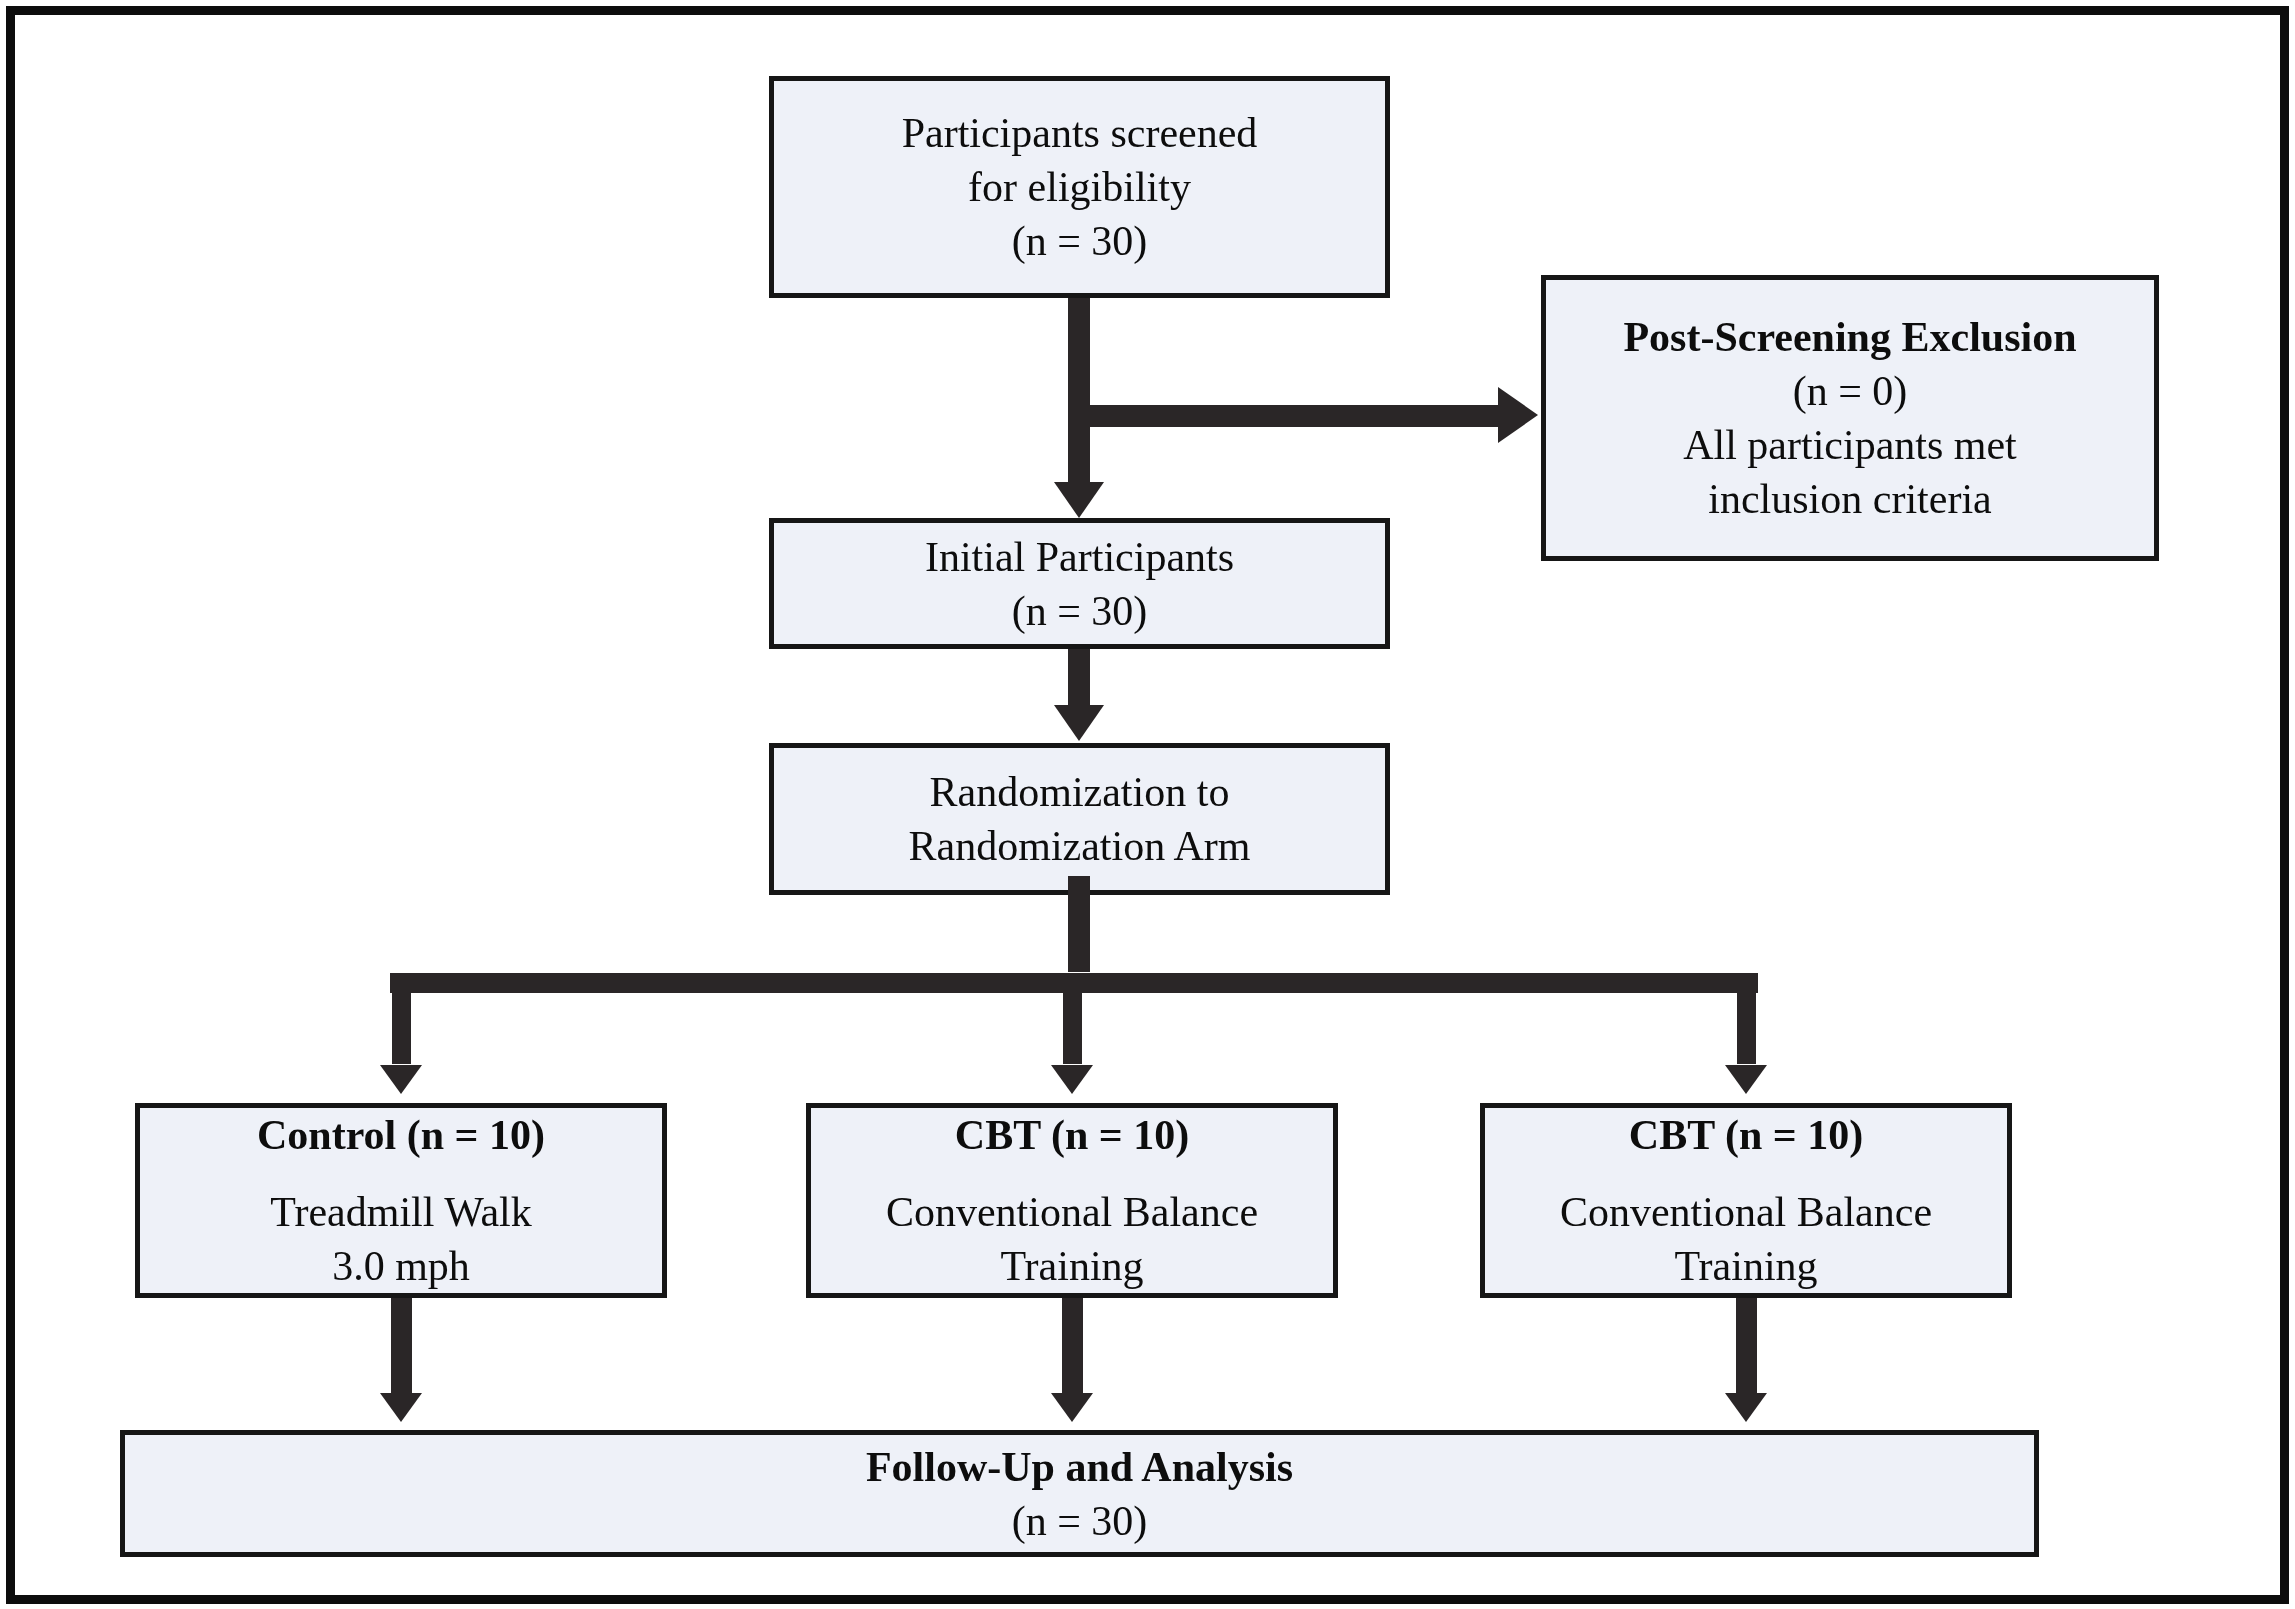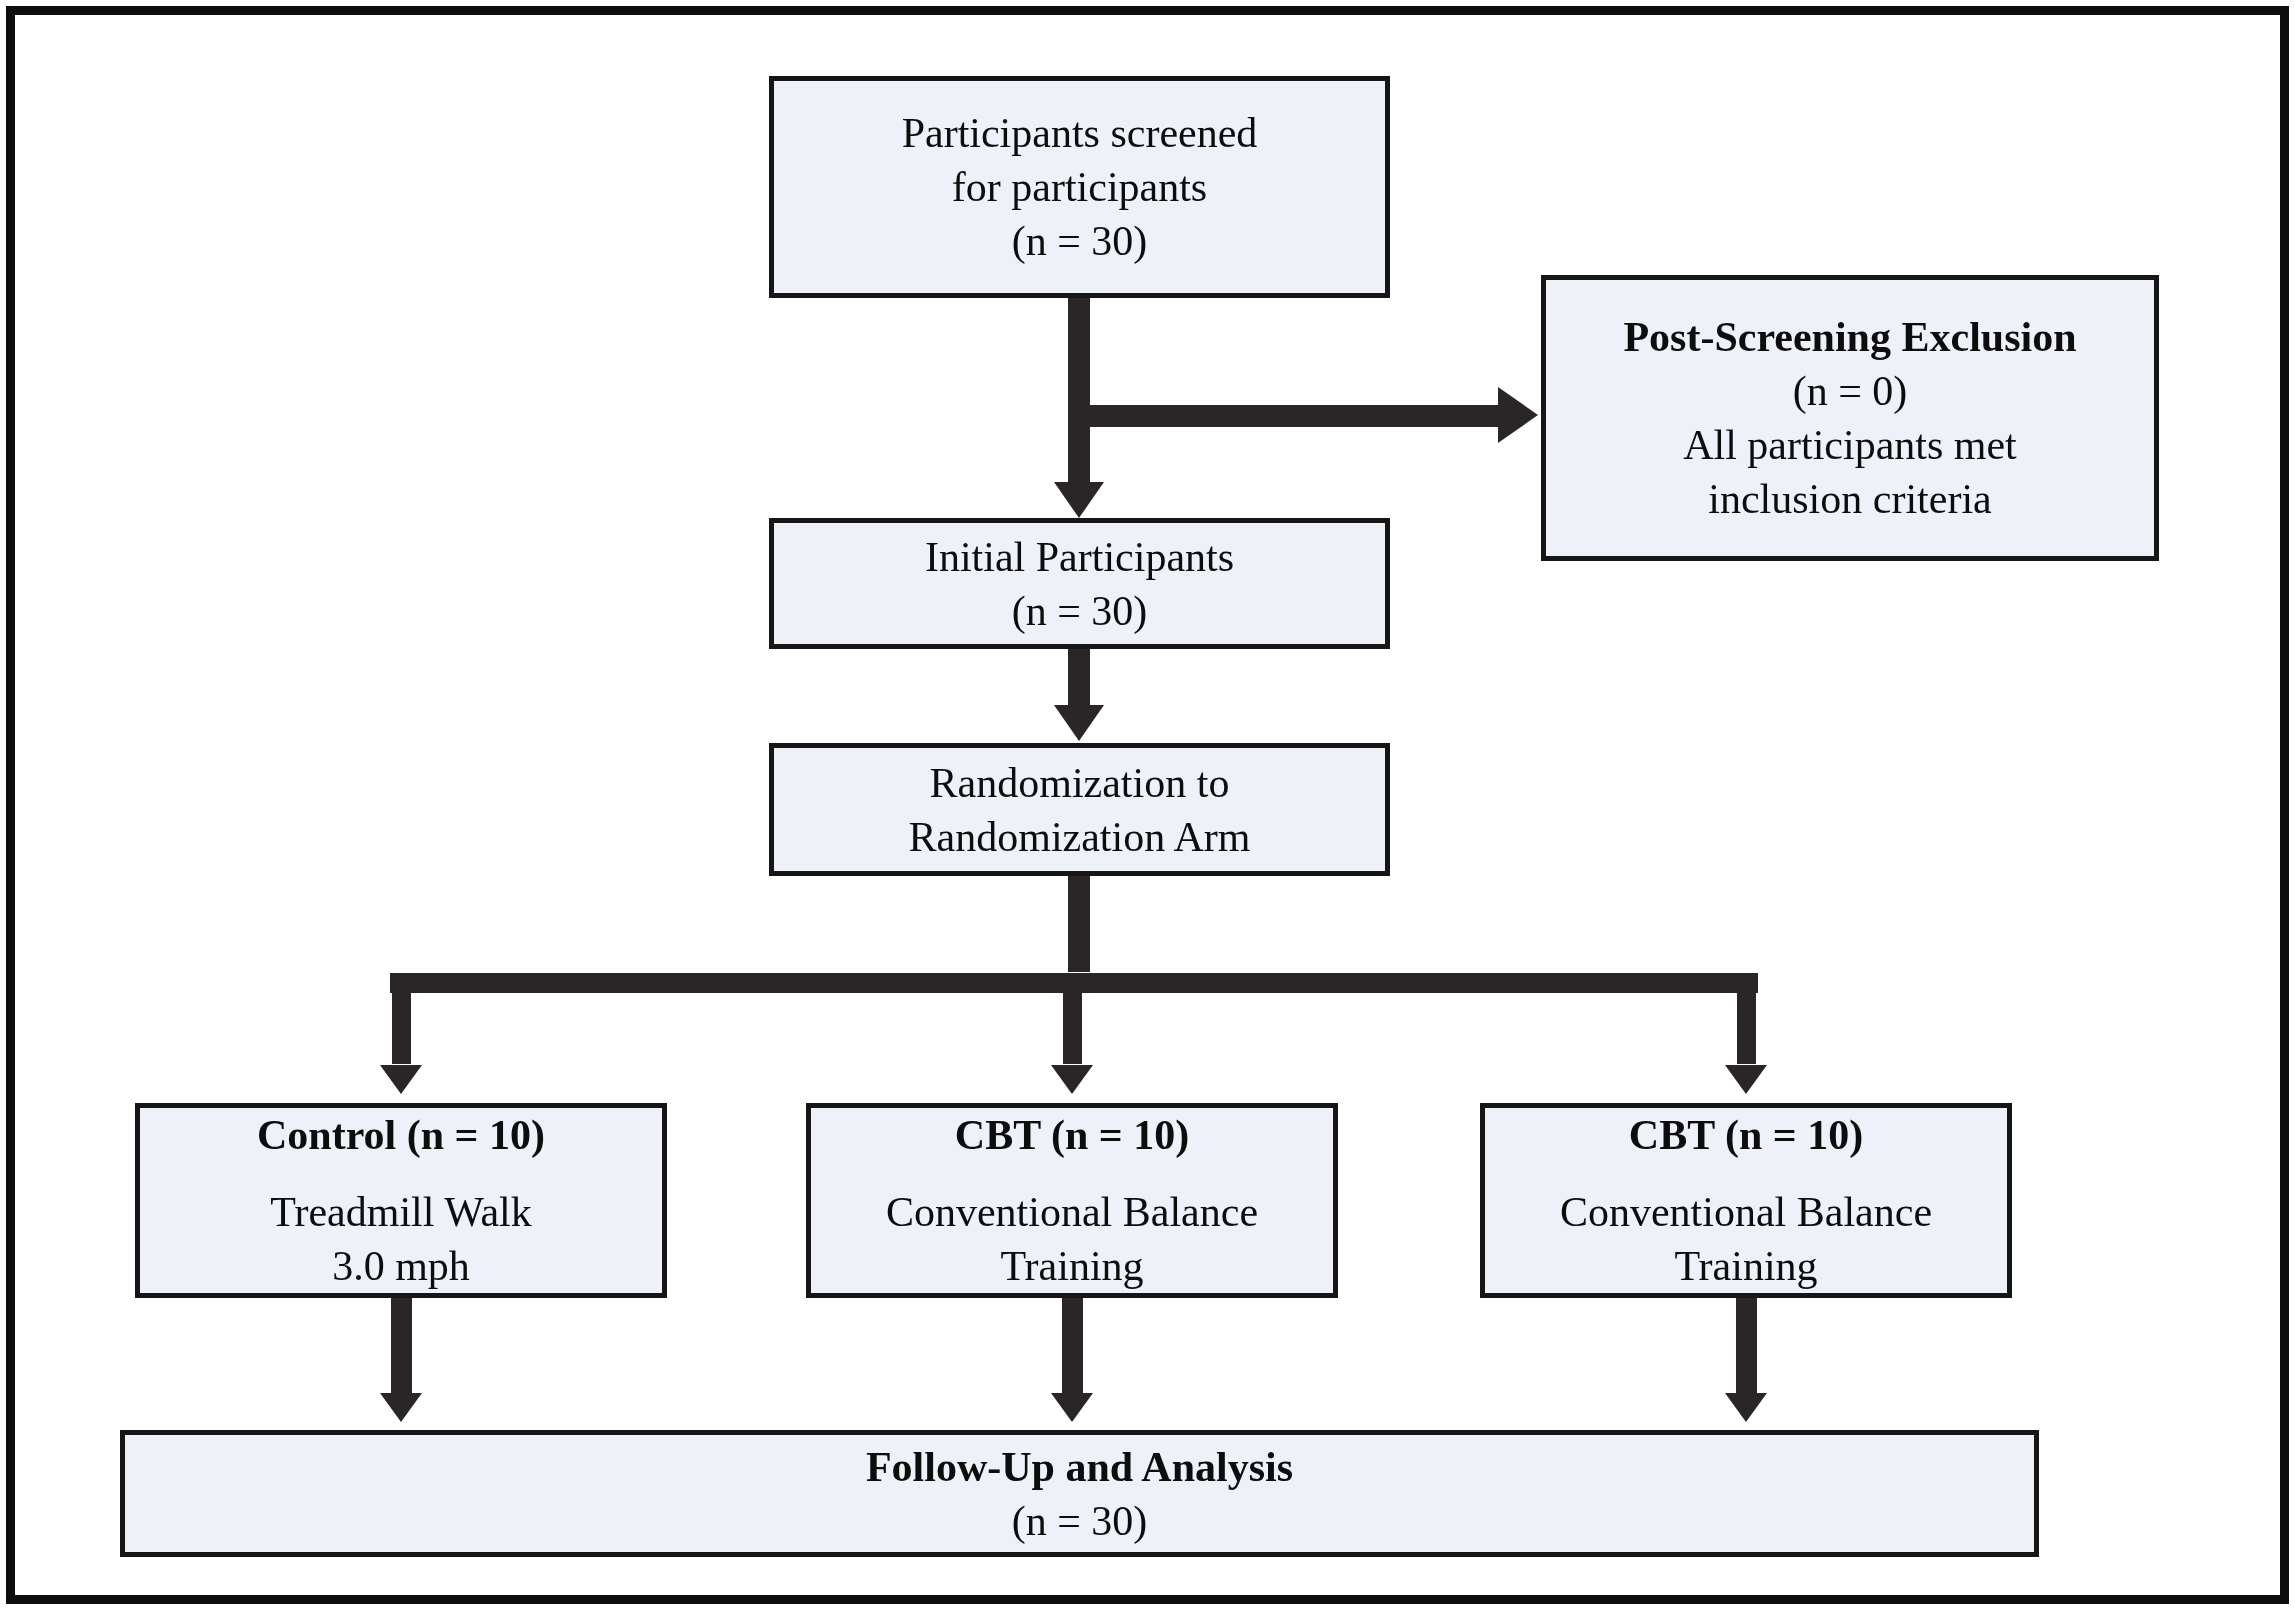--- a/index.html
+++ b/index.html
@@ -62,37 +62,37 @@
 </style>
 </head>
 <body>
 
 <div class="stage">
 
   <div class="frame"></div>
 
   <div class="box" style="left:769px;top:76px;width:621px;height:222px;">
     <span class="line">Participants screened</span>
-    <span class="line">for participants</span>
+    <span class="line">for eligibility</span>
     <span class="line">(n = 30)</span>
   </div>
 
   <div class="box" style="left:1541px;top:275px;width:618px;height:286px;">
     <span class="line b">Post-Screening Exclusion</span>
     <span class="line">(n = 0)</span>
     <span class="line">All participants met</span>
     <span class="line">inclusion criteria</span>
   </div>
 
   <div class="box" style="left:769px;top:518px;width:621px;height:131px;">
     <span class="line">Initial Participants</span>
     <span class="line">(n = 30)</span>
   </div>
 
-  <div class="box" style="left:769px;top:743px;width:621px;height:133px;">
+  <div class="box" style="left:769px;top:743px;width:621px;height:152px;">
     <span class="line">Randomization to</span>
     <span class="line">Randomization Arm</span>
   </div>
 
   <div class="box" style="left:135px;top:1103px;width:532px;height:195px;">
     <span class="line u hgap">Control (n = 10)</span>
     <span class="line">Treadmill Walk</span>
     <span class="line">3.0 mph</span>
   </div>
 

